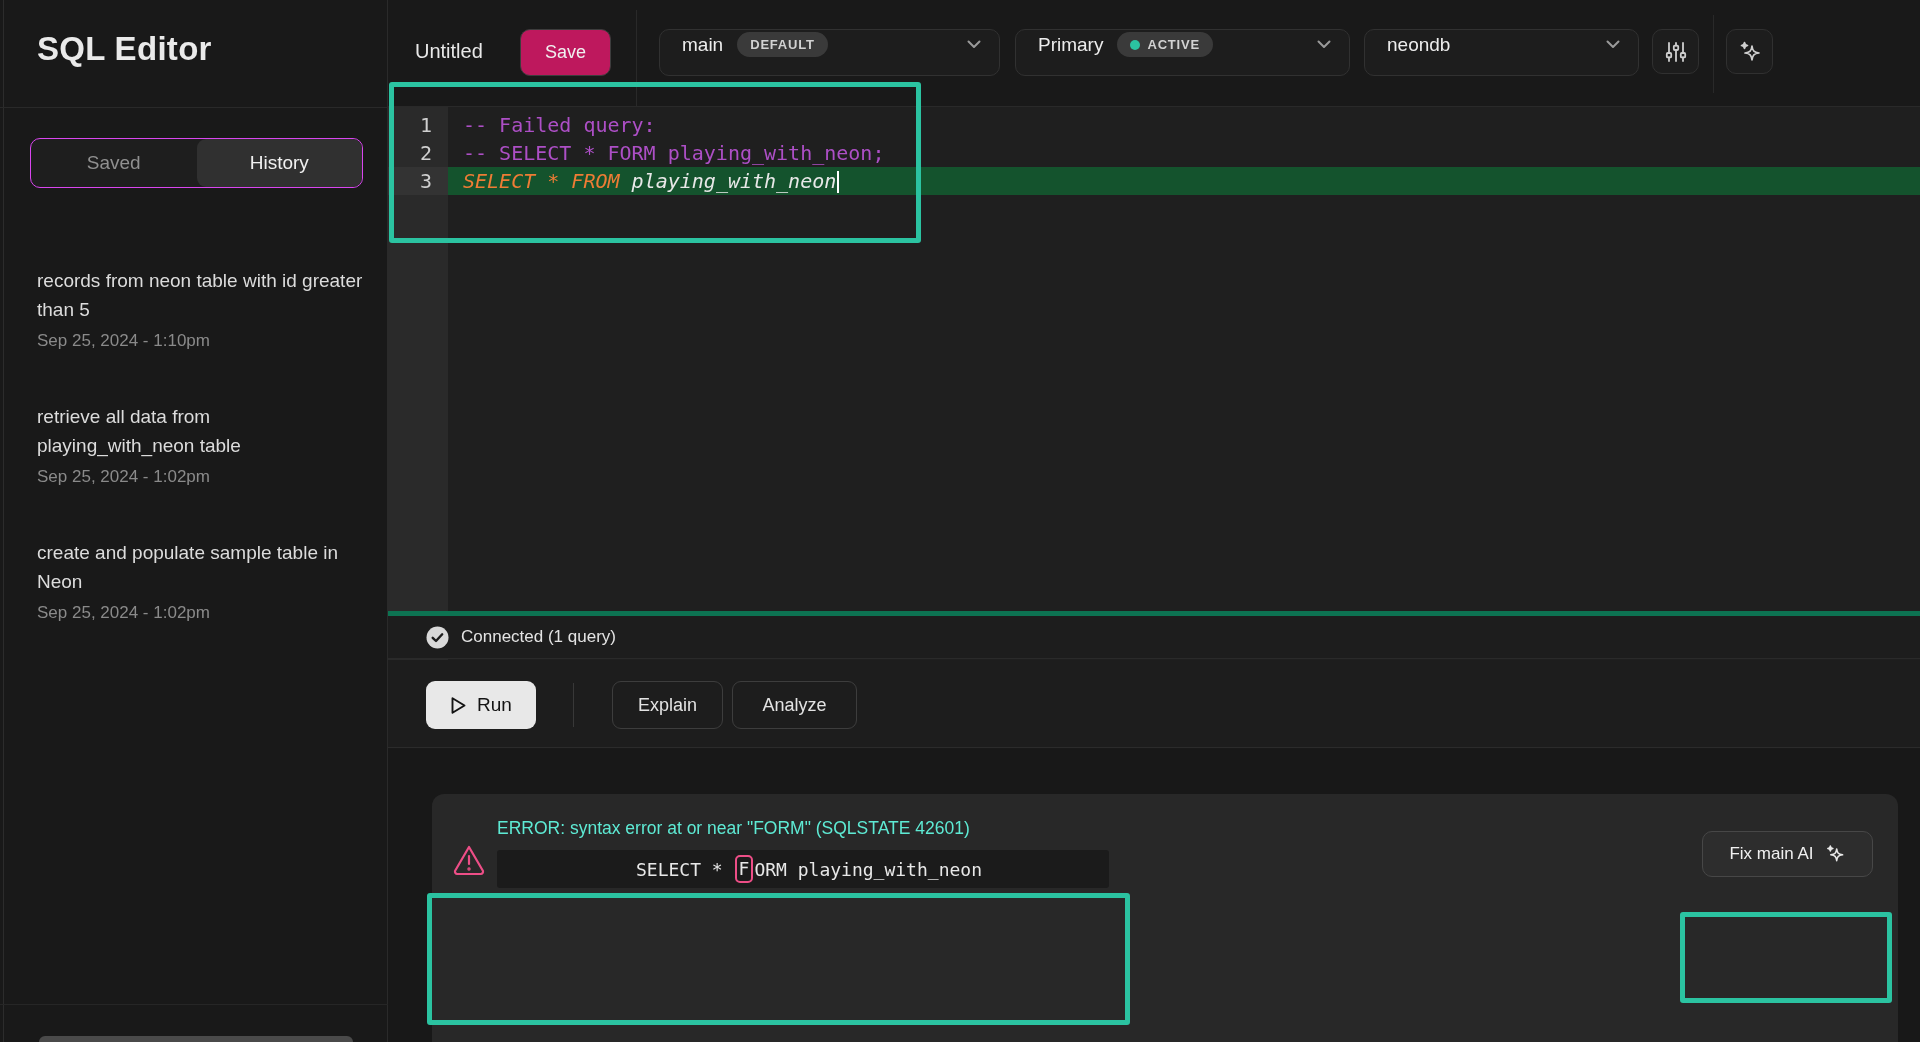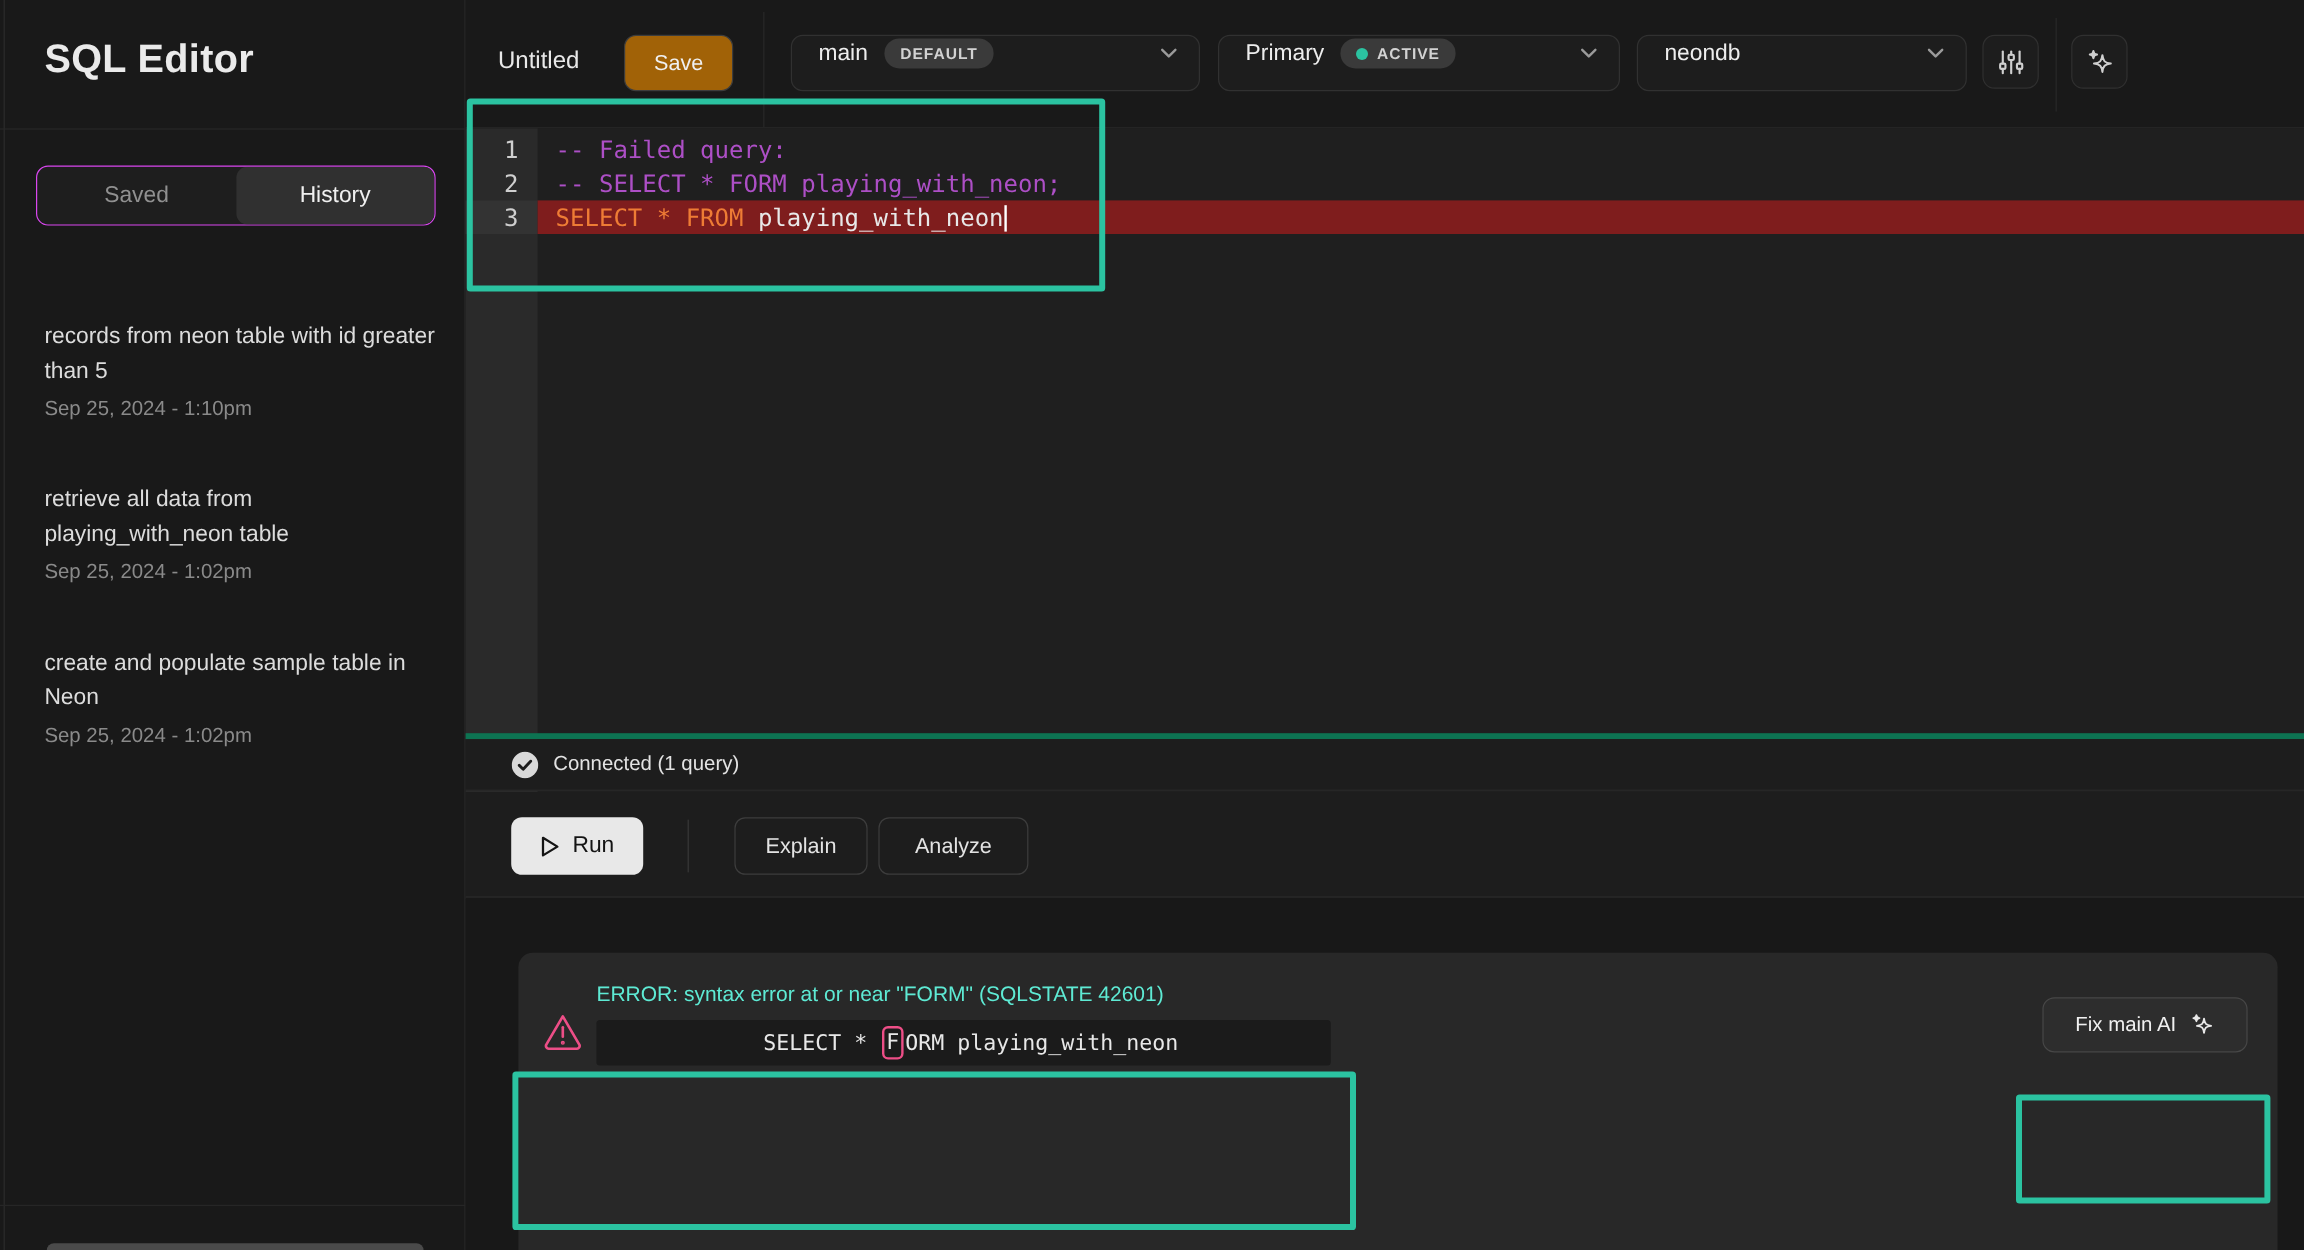--- a/index.html
+++ b/index.html
@@ -21,41 +21,41 @@
   .hi-0 { top:266px; } .hi-1 { top:402px; } .hi-2 { top:538px; }
   .sidebar-bottom-divider { position:absolute; left:0; top:1004px; width:388px; height:1px; background:#262626; }
   .sidebar-bottom-peek { position:absolute; left:39px; top:1036px; width:314px; height:12px; border-radius:6px 6px 0 0; background:#4a4a4a; }
 
   
   .main { position:absolute; left:388px; top:0; width:1532px; height:1042px; }
 
   
   .topbar { position:absolute; left:0; top:0; width:1532px; height:107px; background:#191919; border-bottom:1px solid #292929; }
   .untitled-label { position:absolute; left:27px; top:40px; font-size:20px; color:#e8e8e8; }
-  .save-button { position:absolute; left:132px; top:29px; width:91px; height:47px; border-radius:10px; border:1px solid #3d3d3d; background:#a16207; color:#f0f0f0; font-size:18px; display:flex; align-items:center; justify-content:center; cursor:pointer; }
+  .save-button { position:absolute; left:132px; top:29px; width:91px; height:47px; border-radius:10px; border:1px solid #3d3d3d; background:#be185d; color:#f0f0f0; font-size:18px; display:flex; align-items:center; justify-content:center; cursor:pointer; }
   .tb-div { position:absolute; top:10px; width:1px; height:96px; background:#292929; }
   .tb-div1 { left:248px; } .tb-div2 { left:1325px; height:78px; top:15px; }
   .dropdown { position:absolute; top:29px; height:47px; border-radius:10px; border:1px solid #313131; background:#1d1d1d; display:flex; align-items:center; padding:0 18px 16px 22px; cursor:pointer; }
   .dd-branch { left:271px; width:341px; } .dd-compute { left:627px; width:335px; } .dd-database { left:976px; width:275px; }
   .dd-label { font-size:19px; color:#ededed; }
   .dd-badge { margin-left:14px; background:#3a3a3a; border-radius:13px; padding:5px 13px; font-size:13px; font-weight:700; letter-spacing:.8px; color:#d2d2d2; display:flex; align-items:center; }
   .dd-dot { width:10px; height:10px; border-radius:50%; background:#2bc3a1; margin-right:7px; }
   .dd-chevron { margin-left:auto; display:flex; }
   .icon-button { position:absolute; top:29px; width:47px; height:45px; border-radius:10px; border:1px solid #303030; background:#1d1d1d; display:flex; align-items:center; justify-content:center; cursor:pointer; }
   .ib-sliders { left:1264px; } .ib-sparkle { left:1338px; }
 
   
   .editor { position:absolute; left:0; top:107px; width:1532px; height:611px; background:#1f1f1f; font-family:"DejaVu Sans Mono", monospace; }
   .gutter-strip { position:absolute; left:0; top:0; width:60px; height:611px; background:#2a2a2a; }
   .code-line { position:absolute; left:0; width:1532px; height:28px; display:flex; font-size:20px; line-height:28px; }
   .cl-0 { top:4px; } .cl-1 { top:32px; } .cl-2 { top:60px; }
   .gutter-cell { width:60px; text-align:right; padding-right:16px; color:#cfcfcf; flex:none; }
   .code-cell { padding-left:15px; white-space:pre; }
   .cl-2 .gutter-cell { background:#333333; }
-  .cl-2 .code-cell { background:#7f1d1d; flex:1; }
+  .cl-2 .code-cell { background:#14532d; flex:1;font-style:italic; }
   .tok-comment { color:#ad4fc6; }
   .tok-keyword { color:#ee7c35; }
   .tok-plain { color:#e8e8e8; }
   .caret { display:inline-block; width:2px; height:22px; background:#ffffff; vertical-align:text-bottom; margin-left:1px; }
 
   
   .split-line { position:absolute; left:0; top:611px; width:1532px; height:5px; background:#0d7352; }
 
   
   .status-bar { position:absolute; left:0; top:616px; width:1532px; height:43px; background:#1d1d1d; border-bottom:1px solid #2a2a2a; display:flex; align-items:center; }

